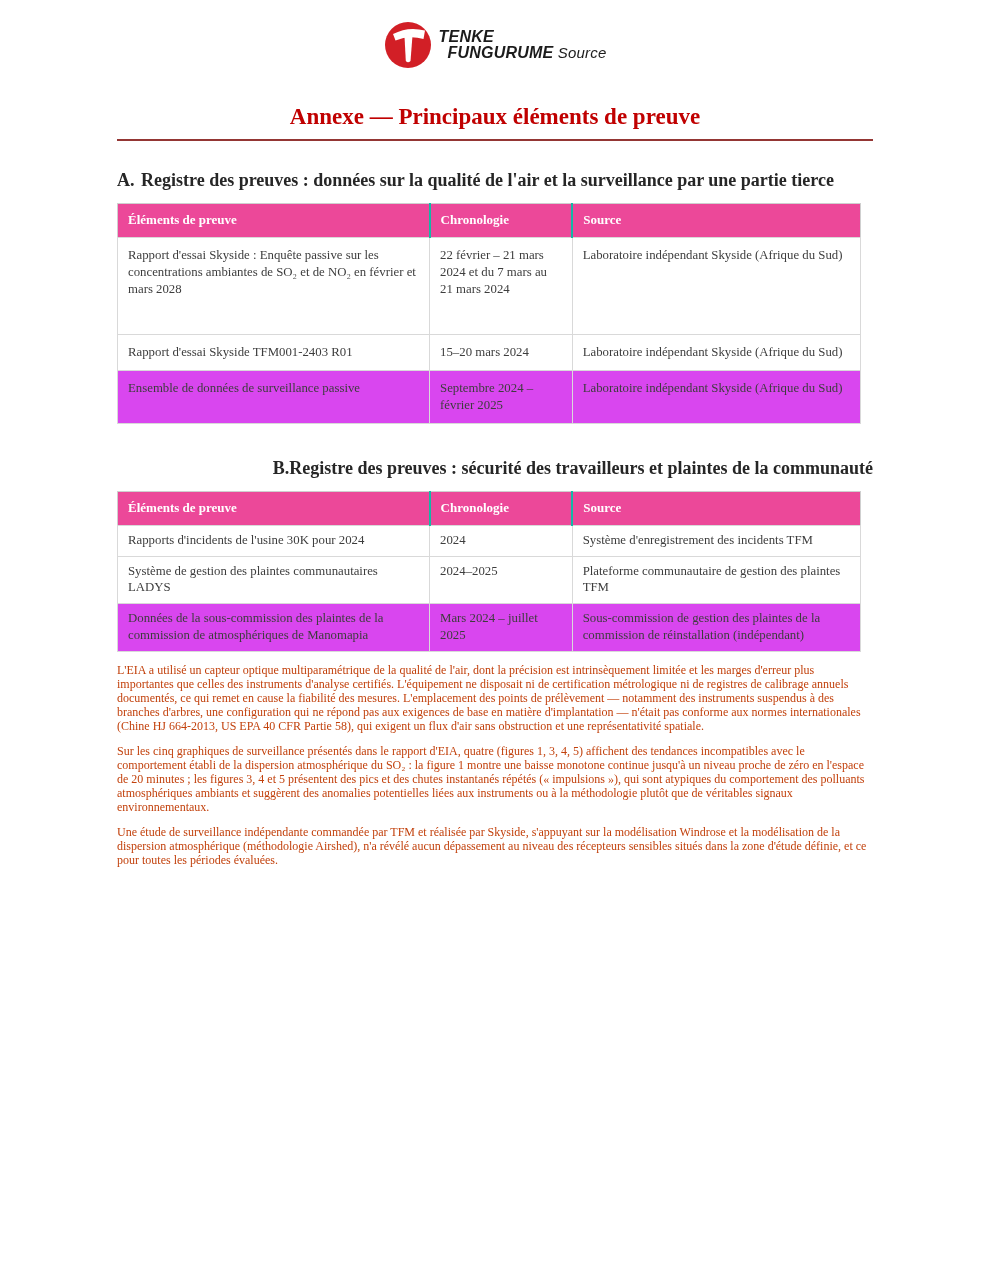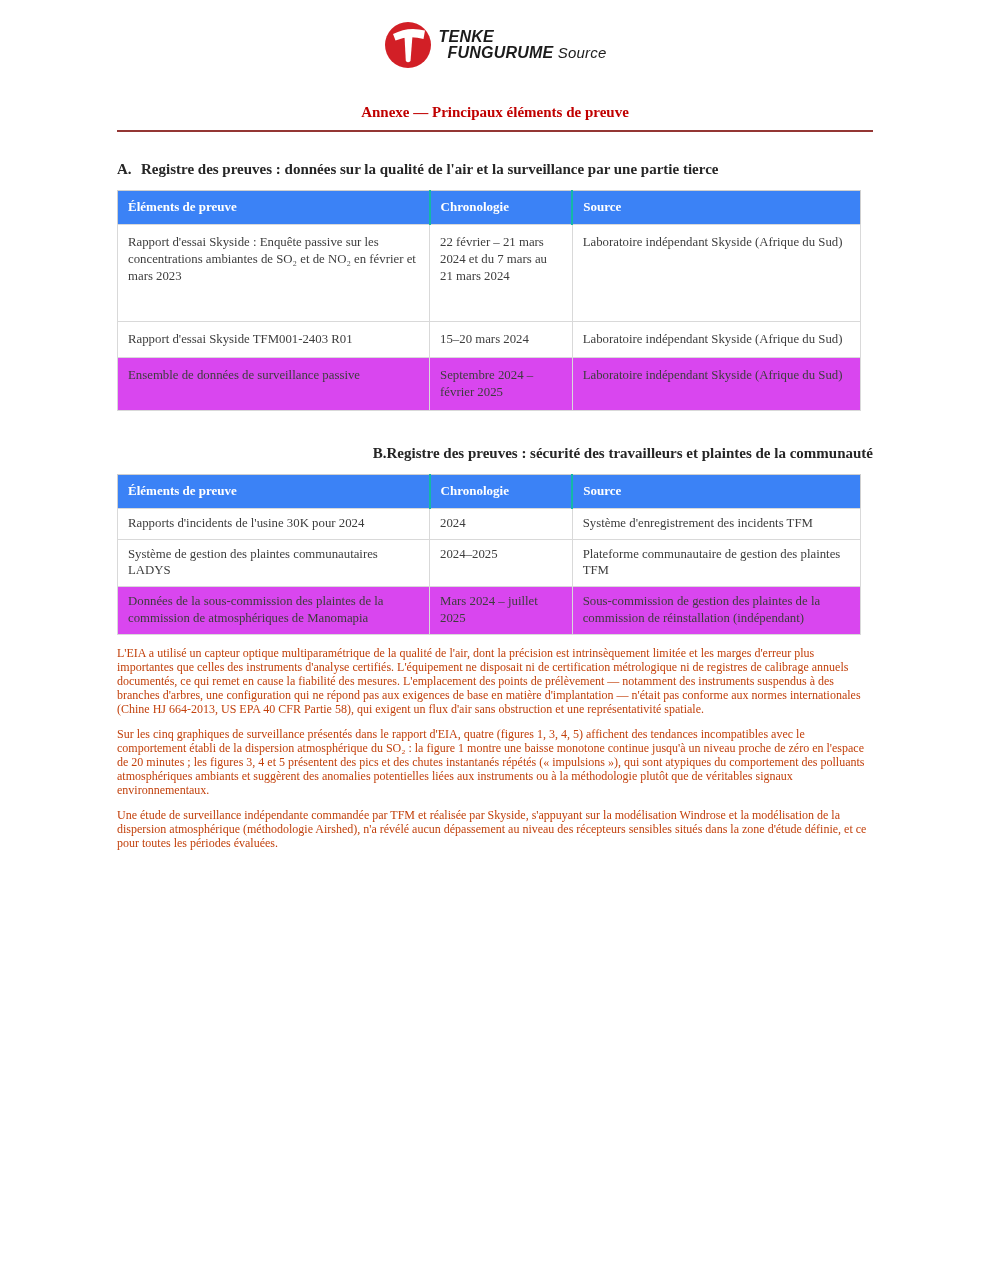--- a/index.html
+++ b/index.html
@@ -26,49 +26,49 @@
     letter-spacing:0.2px;
   }
   .logo-line2{padding-left:9px;}
   .logo-mining{font-weight:normal;font-size:15px;}
 
   
   .doc-title{
     margin:34px 0 0 0;
     text-align:center;
     color:#c00000;
-    font-size:15px;font-weight:bold;
+    font-size:23px;font-weight:bold;
   }
   .title-rule{
     height:0;border:none;border-top:2px solid #943634;
     margin:9px 0 0 0;width:756px;
   }
 
   
   .sec-heading{
-    font-size:15px;font-weight:bold;color:#262626;
+    font-size:18px;font-weight:bold;color:#262626;
     margin:0;
   }
   .sec-a{margin-top:29px;}
   .sec-b{margin-top:34px;text-align:right;}
   .sec-c{margin-top:27px;}
   .sec-label{display:inline-block;min-width:24px;}
 
   
   table.evidence{
     border-collapse:collapse;
     width:744px;
     margin-top:12px;
     table-layout:fixed;
     border:1px solid #cfcfcf;
     font-size:12.8px;
   }
   col.c1{width:42%;} col.c2{width:19.2%;} col.c3{width:38.8%;}
   table.evidence th{
-    background:#3b82f6;color:#ffffff;
+    background:#ec4899;color:#ffffff;
     text-align:left;font-weight:bold;font-size:13px;
     padding:8px 10px 9px 10px;
     border-bottom:1px solid #d9d9d9;
   }
   table.evidence th + th{border-left:2px solid #14b8a6;}
   table.evidence td{
     vertical-align:top;
     border:1px solid #d9d9d9;
     padding:9px 10px;
     line-height:1.32;
@@ -117,21 +117,21 @@
         </colgroup>
       <thead>
         <tr>
           <th>Éléments de preuve</th>
           <th>Chronologie</th>
           <th>Source</th>
         </tr>
       </thead>
       <tbody>
         <tr class="tall">
-          <td>Rapport d'essai Skyside : Enquête passive sur les concentrations ambiantes de SO₂ et de NO₂ en février et mars 2023</td>
+          <td>Rapport d'essai Skyside : Enquête passive sur les concentrations ambiantes de SO₂ et de NO₂ en février et mars 2028</td>
           <td>22 février – 21 mars 2024 et du 7 mars au 21 mars 2024</td>
           <td>Laboratoire indépendant Skyside (Afrique du Sud)</td>
         </tr>
         <tr>
           <td>Rapport d'essai Skyside TFM001-2403 R01</td>
           <td>15–20 mars 2024</td>
           <td>Laboratoire indépendant Skyside (Afrique du Sud)</td>
         </tr>
         <tr class="shaded">
           <td>Ensemble de données de surveillance passive</td>

